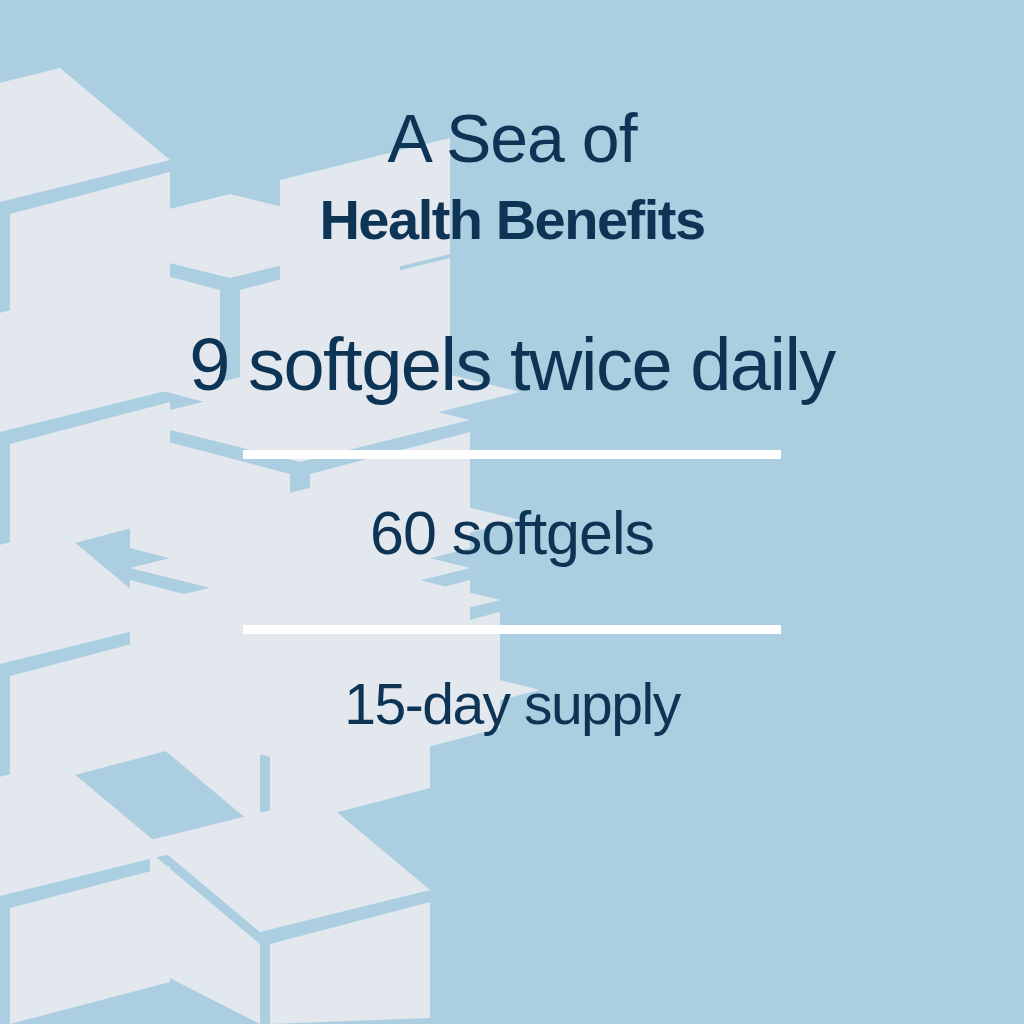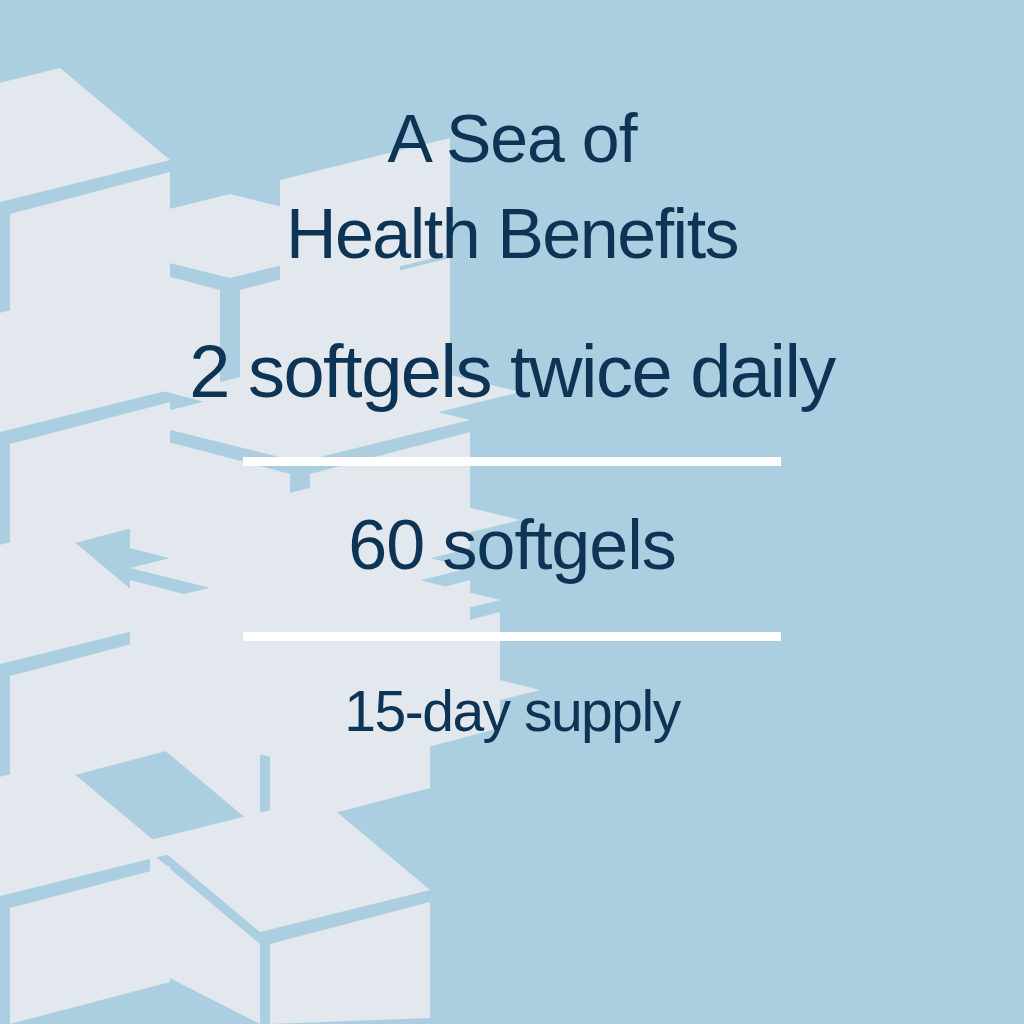--- a/index.html
+++ b/index.html
@@ -53,35 +53,35 @@
     height: 72px;
   }
   #headline {
     font-size: 104px;
     font-weight: 700;
     letter-spacing: -2px;
     margin-top: 12px;
     height: 106px;
   }
   #subhead {
-    font-size: 70px;
-    font-weight: 400;
+    font-size: 56px;
+    font-weight: 700;
     letter-spacing: -1.5px;
-    margin-top: 23px;
+    margin-top: 16px;
     height: 76px;
   }
   #dosage {
     font-size: 74px;
     font-weight: 400;
     letter-spacing: -1.5px;
     margin-top: 60px;
     height: 78px;
   }
   #count {
-    font-size: 70px;
+    font-size: 61px;
     font-weight: 400;
     letter-spacing: -1px;
     margin-top: 44px;
     height: 78px;
   }
   #supply {
     font-size: 57px;
     font-weight: 400;
     letter-spacing: -1.5px;
     margin-top: 42px;
@@ -157,21 +157,21 @@
     </g>
   </svg>
 
   <div id="content">
 
     <div class="line" id="eyebrow">A Sea of</div>
 
 
     <div class="line" id="subhead">Health Benefits</div>
 
-    <div class="line" id="dosage">2 softgels twice daily</div>
+    <div class="line" id="dosage">9 softgels twice daily</div>
 
     <div class="divider" id="divider-top"></div>
 
     <div class="line" id="count">60 softgels</div>
 
     <div class="divider" id="divider-bottom"></div>
 
     <div class="line" id="supply">15-day supply</div>
 
   </div>

